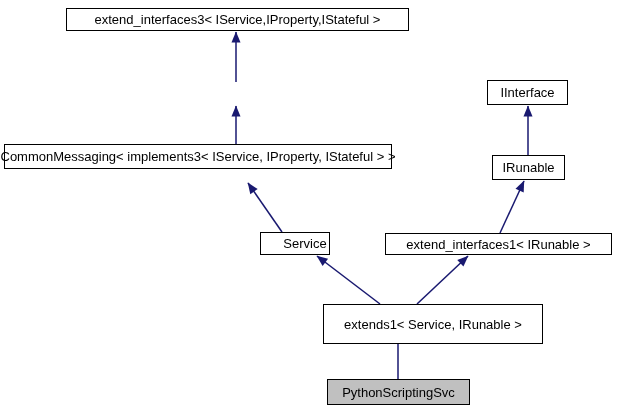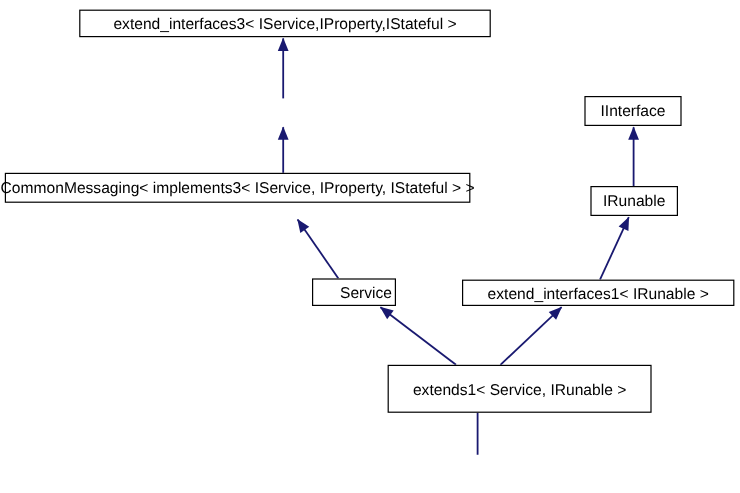--- a/index.html
+++ b/index.html
@@ -86,14 +86,15 @@
   <div class="node n-service">Service</div>
 
   <div class="node n-iinterface">IInterface</div>
 
   <div class="node n-irunable">IRunable</div>
 
   <div class="node n-extend-interfaces1">extend_interfaces1&lt; IRunable &gt;</div>
 
   <div class="node n-extends1">extends1&lt; Service, IRunable &gt;</div>
 
+  <div class="node n-python-scripting highlighted">PythonScriptingSvc</div>
 
 </div>
 
 </body></html>

